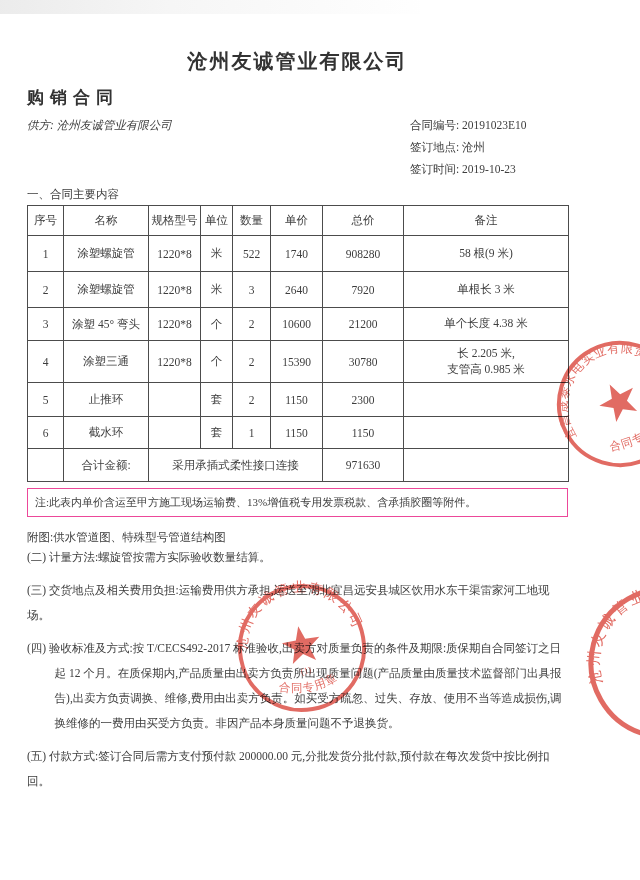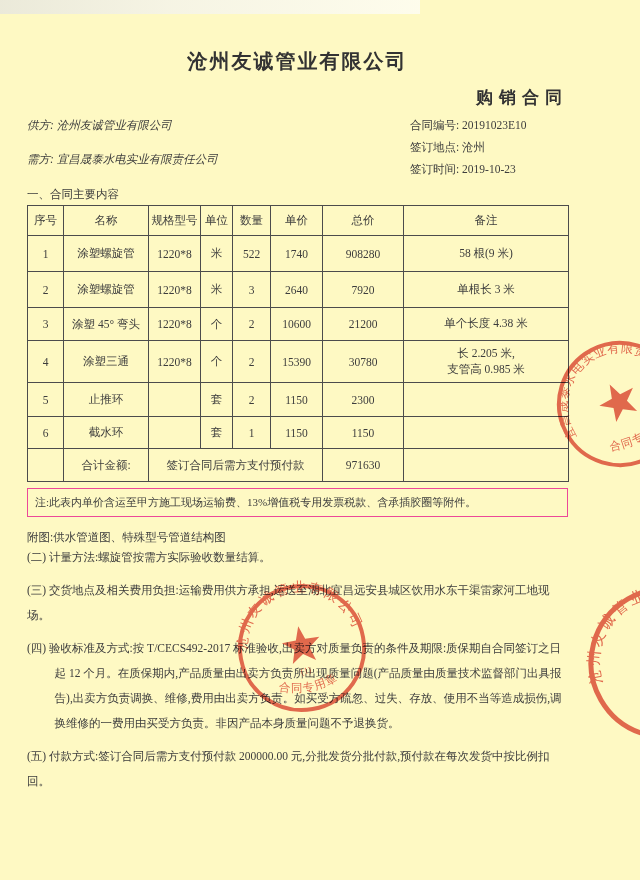--- a/index.html
+++ b/index.html
@@ -1,26 +1,26 @@
 <!DOCTYPE html>
 <html><head>
 <meta charset="utf-8">
 <style>
   html,body { margin:0; padding:0; background:#ededed; }
   .page {
     position:relative; width:640px; height:880px; margin:0 auto;
-    background:#fef9c3; overflow:hidden;
+    background:#ffffff; overflow:hidden;
     font-family:"Liberation Serif","DejaVu Serif",serif;
     color:#3d3d3d;
   }
   .scan-edge { position:absolute; top:0; left:0; width:420px; height:14px;
     background:linear-gradient(90deg,#e3e3e3 0%, #f2f2f2 40%, #fefefe 100%); opacity:.7; }
   .inner { position:absolute; top:48px; left:27px; width:541px; }
   .doc-title { text-align:center; font-size:20px; letter-spacing:2px; margin:0 0 11px; color:#333; }
-  .doc-subtitle { text-align:right; font-size:17px; letter-spacing:6px; margin:0 0 9px; color:#333; }
+  .doc-subtitle { text-align:left; font-size:17px; letter-spacing:6px; margin:0 0 9px; color:#333; }
   .meta-row { display:flex; justify-content:space-between; font-size:11.5px; margin-bottom:3px; }
   .parties p { margin:0;font-style:italic; }
   .party-supplier { margin-bottom:19px !important; }
   .contract-meta { width:158px; }
   .contract-meta p { margin:0 0 7px; white-space:nowrap; }
   .sec-heading { font-size:11.5px; margin:0 0 3px; }
   table.items { border-collapse:collapse; width:541px; table-layout:fixed; font-size:11.5px;padding-left:16px; }
   table.items th, table.items td {
     border:1px solid #4c4c4c; text-align:center; vertical-align:middle;
     padding:1px 2px; font-weight:normal; overflow:hidden;
@@ -52,24 +52,20 @@
   <div class="inner">
     <h1 class="doc-title">沧州友诚管业有限公司</h1>
     <h2 class="doc-subtitle">购销合同</h2>
 
     <div class="meta-row">
       <div class="parties">
         <p class="party-supplier">
           <span>供方:</span>
           <span>沧州友诚管业有限公司</span>
         </p>
-        <p>
-          <span>需方:</span>
-          <span>宜昌晟泰水电实业有限责任公司</span>
-        </p>
       </div>
       <div class="contract-meta">
         <p>
           <span>合同编号:</span>
           <span>20191023E10</span>
         </p>
         <p>
           <span>签订地点:</span>
           <span>沧州</span>
         </p>
@@ -163,21 +159,21 @@
           <td></td>
           <td>套</td>
           <td>1</td>
           <td>1150</td>
           <td>1150</td>
           <td class="remark"></td>
         </tr>
         <tr>
           <td></td>
           <td>合计金额:</td>
-          <td colspan="4">签订合同后需方支付预付款</td>
+          <td colspan="4">采用承插式柔性接口连接</td>
           <td>971630</td>
           <td></td>
         </tr>
       </tbody>
     </table>
 
     <div class="note-box">注:此表内单价含运至甲方施工现场运输费、13%增值税专用发票税款、含承插胶圈等附件。</div>
 
     <p class="attachment">附图:供水管道图、特殊型号管道结构图</p>
 

